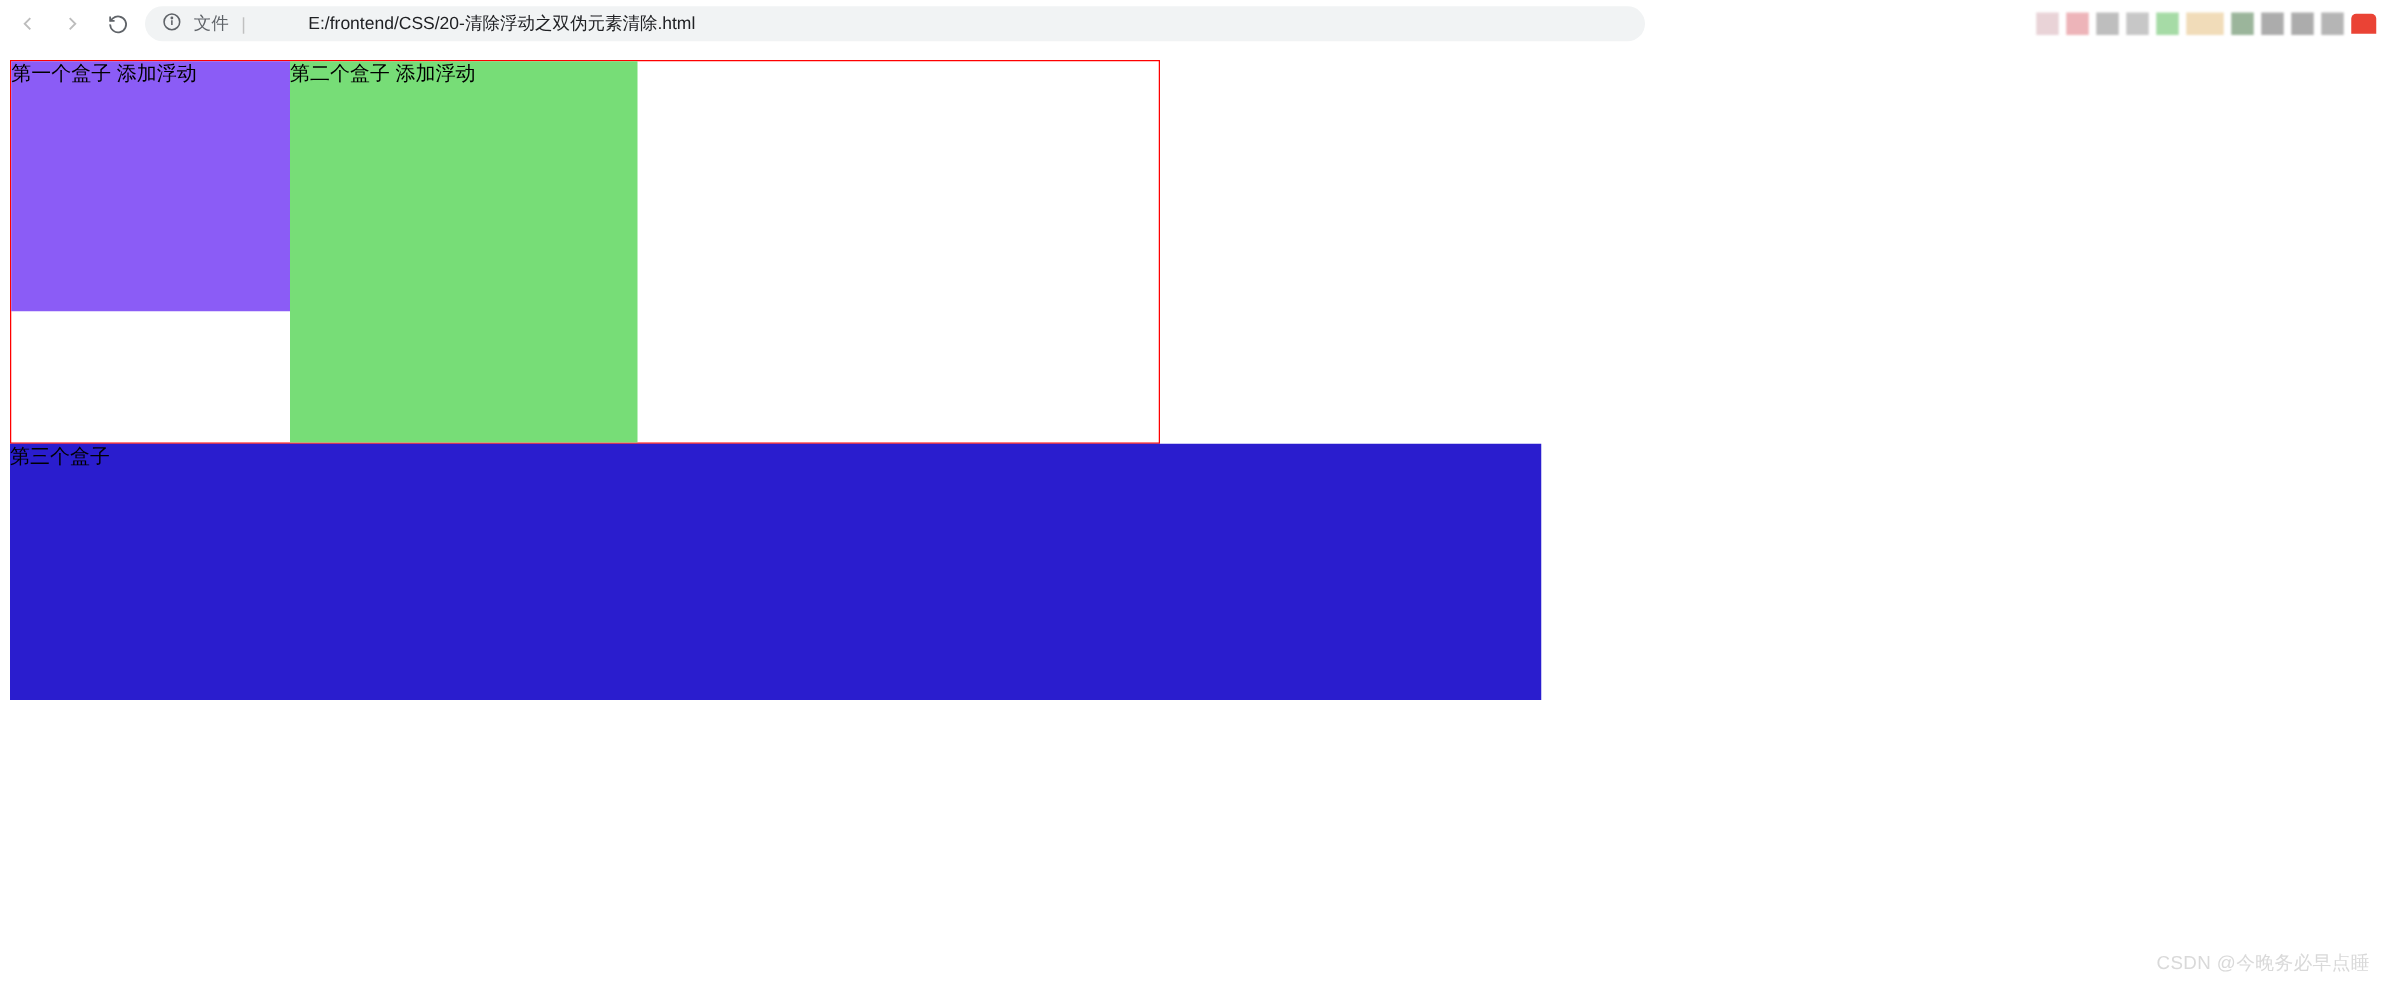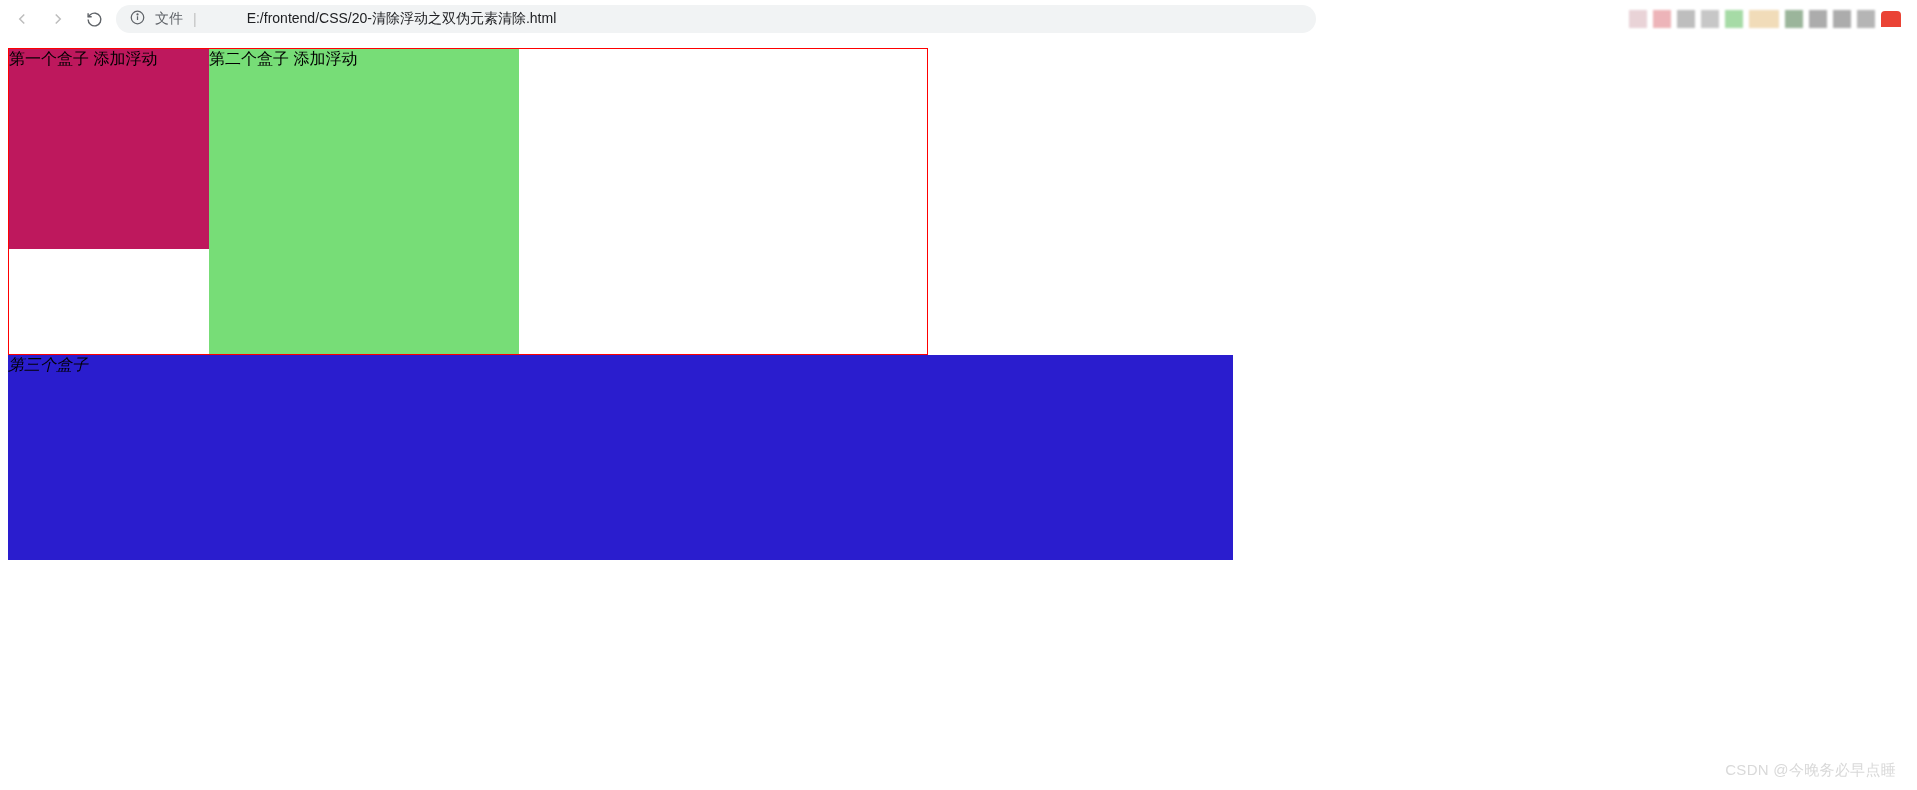--- a/index.html
+++ b/index.html
@@ -46,38 +46,37 @@
     .page-content { padding: 10px 0 0 8px; }
     .container {
       width: 920px;
       border: 1px solid #ff0000;
     }
     .container::before, .container::after { content: ""; display: table; }
     .container::after { clear: both; }
 
     .box1 {
       float: left;
-      width: 200px; height: 200px;
-      background: #be185d;
+      width: 223px; height: 200px;
+      background: #8b5cf6;
       font-size: 16px;
       color: #000;
     }
     .box2 {
       float: left;
-      width: 310px; height: 305px;
+      width: 278px; height: 305px;
       background: #77dd77;
       font-size: 16px;
       color: #000;
     }
     .box3 {
       width: 1225px; height: 205px;
       background: #2a1dce;
       font-size: 16px;
       color: #000;
-      font-style: italic;
     }
 
     .watermark {
       position: absolute;
       right: 21px; bottom: 10px;
       color: #d9d9d9;
       font-size: 15px;
       letter-spacing: 0.3px;
     }
   </style>

